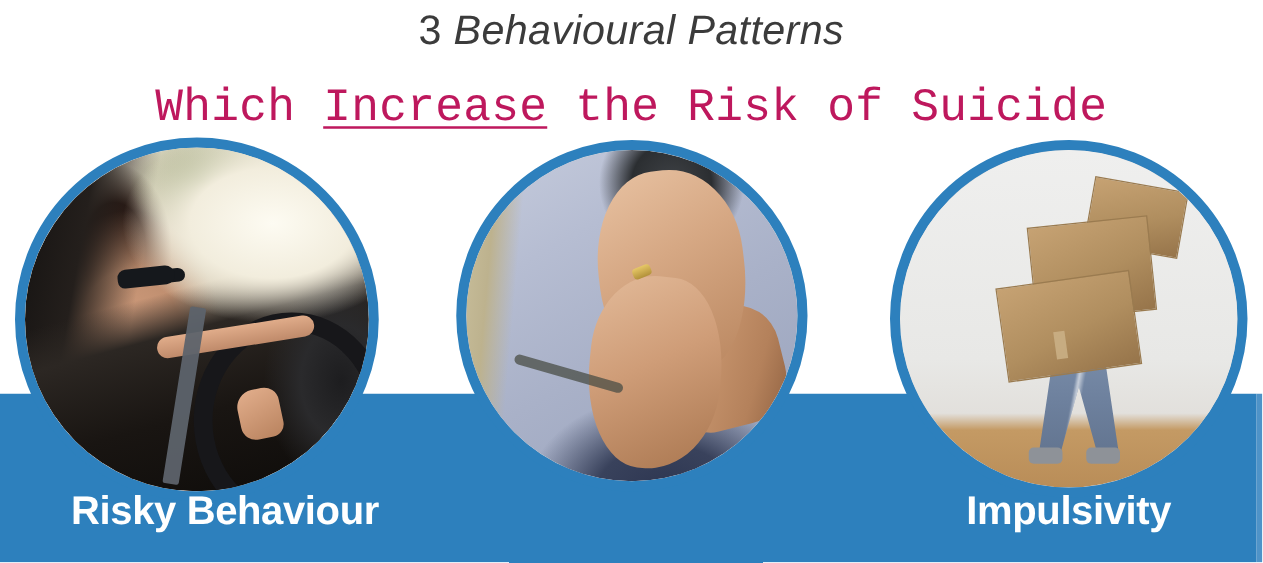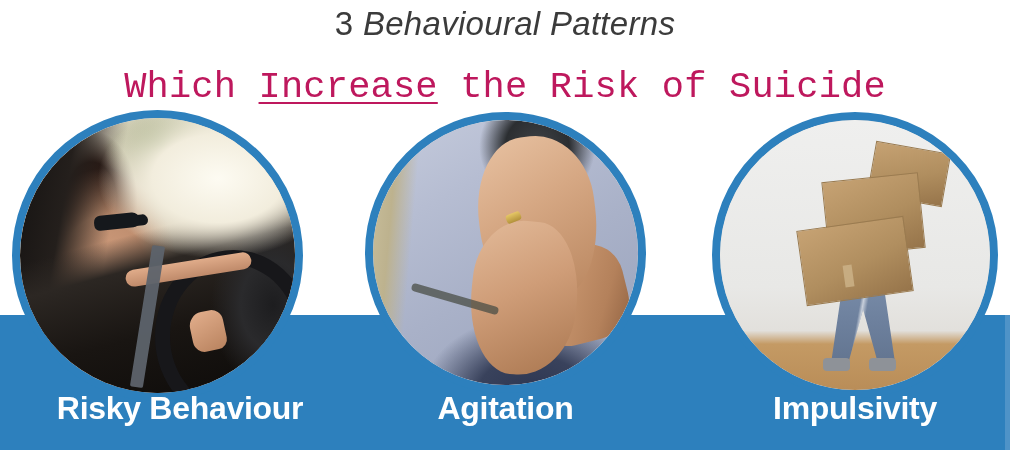--- a/index.html
+++ b/index.html
@@ -392,16 +392,15 @@
         <div class="box" id="box-top"></div>
         <div class="box" id="box-mid"></div>
         <div class="box" id="box-bottom">
           <div class="box-tape"></div>
         </div>
       </div>
     </div>
   </div>
 
   <div class="caption" id="caption-1">Risky Behaviour</div>
-  <div class="caption" id="caption-2">Agitation</div>
   <div class="caption" id="caption-3">Impulsivity</div>
 
 </div>
 
 </body></html>

